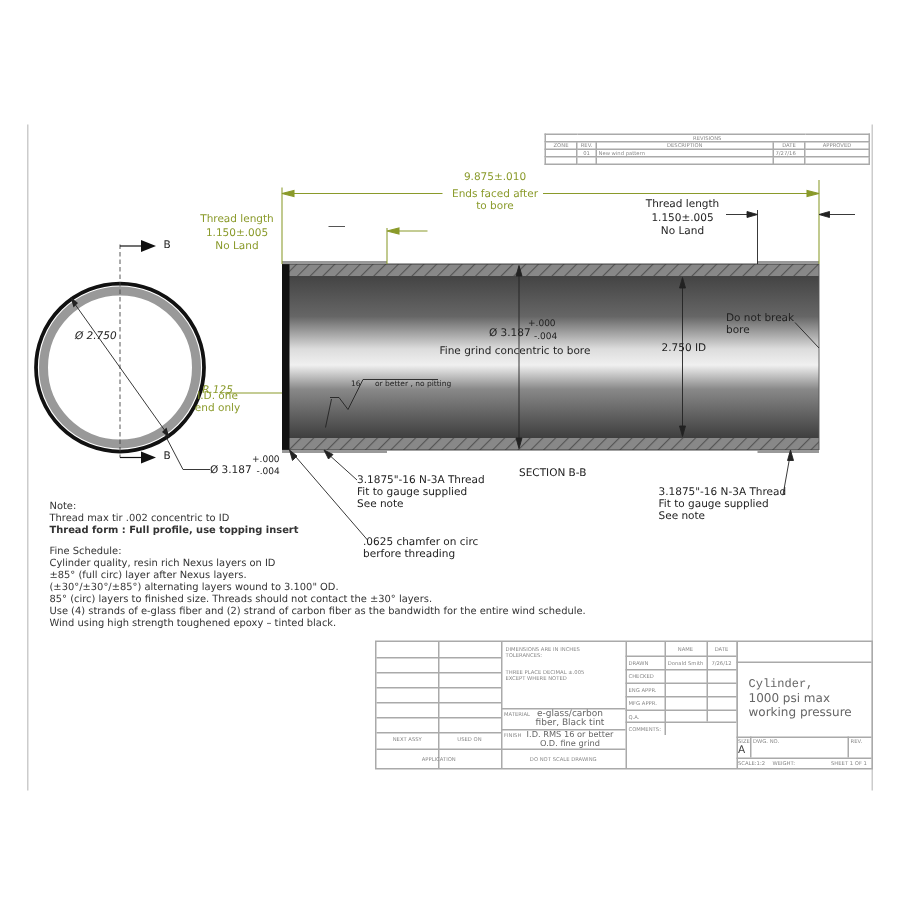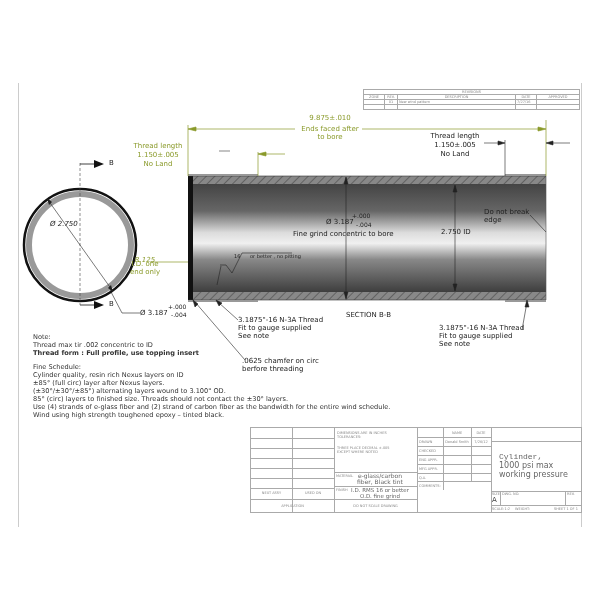--- a/index.html
+++ b/index.html
@@ -158,21 +158,21 @@
 <div class="txt center" style="left:425px;top:141px;width:60px;">1.150±.005</div>
 <div class="txt center" style="left:425px;top:150px;width:60px;">No Land</div>
 
 <div class="txt" style="left:326px;top:218px;">Ø 3.187</div>
 <div class="txt" style="left:352px;top:212px;font-size:6px;">+.000</div>
 <div class="txt" style="left:356px;top:221px;font-size:6px;">-.004</div>
 <div class="txt" style="left:293px;top:230px;">Fine grind concentric to bore</div>
 
 <div class="txt" style="left:441px;top:228px;background:transparent;">2.750 ID</div>
 <div class="txt" style="left:484px;top:208px;">Do not break</div>
-<div class="txt" style="left:484px;top:216px;">edge</div>
+<div class="txt" style="left:484px;top:216px;">bore</div>
 
 <div class="txt" style="left:234px;top:252px;font-size:5px;">16</div>
 <div class="txt" style="left:250px;top:252px;font-size:5px;">or better , no pitting</div>
 
 <div class="txt olive center" style="left:125px;top:256px;width:40px;font-style:italic;">R.125</div>
 <div class="txt olive center" style="left:125px;top:260px;width:40px;">I.D. one</div>
 <div class="txt olive center" style="left:125px;top:268px;width:40px;">end only</div>
 
 <div class="txt" style="left:346px;top:311px;">SECTION B-B</div>
 

